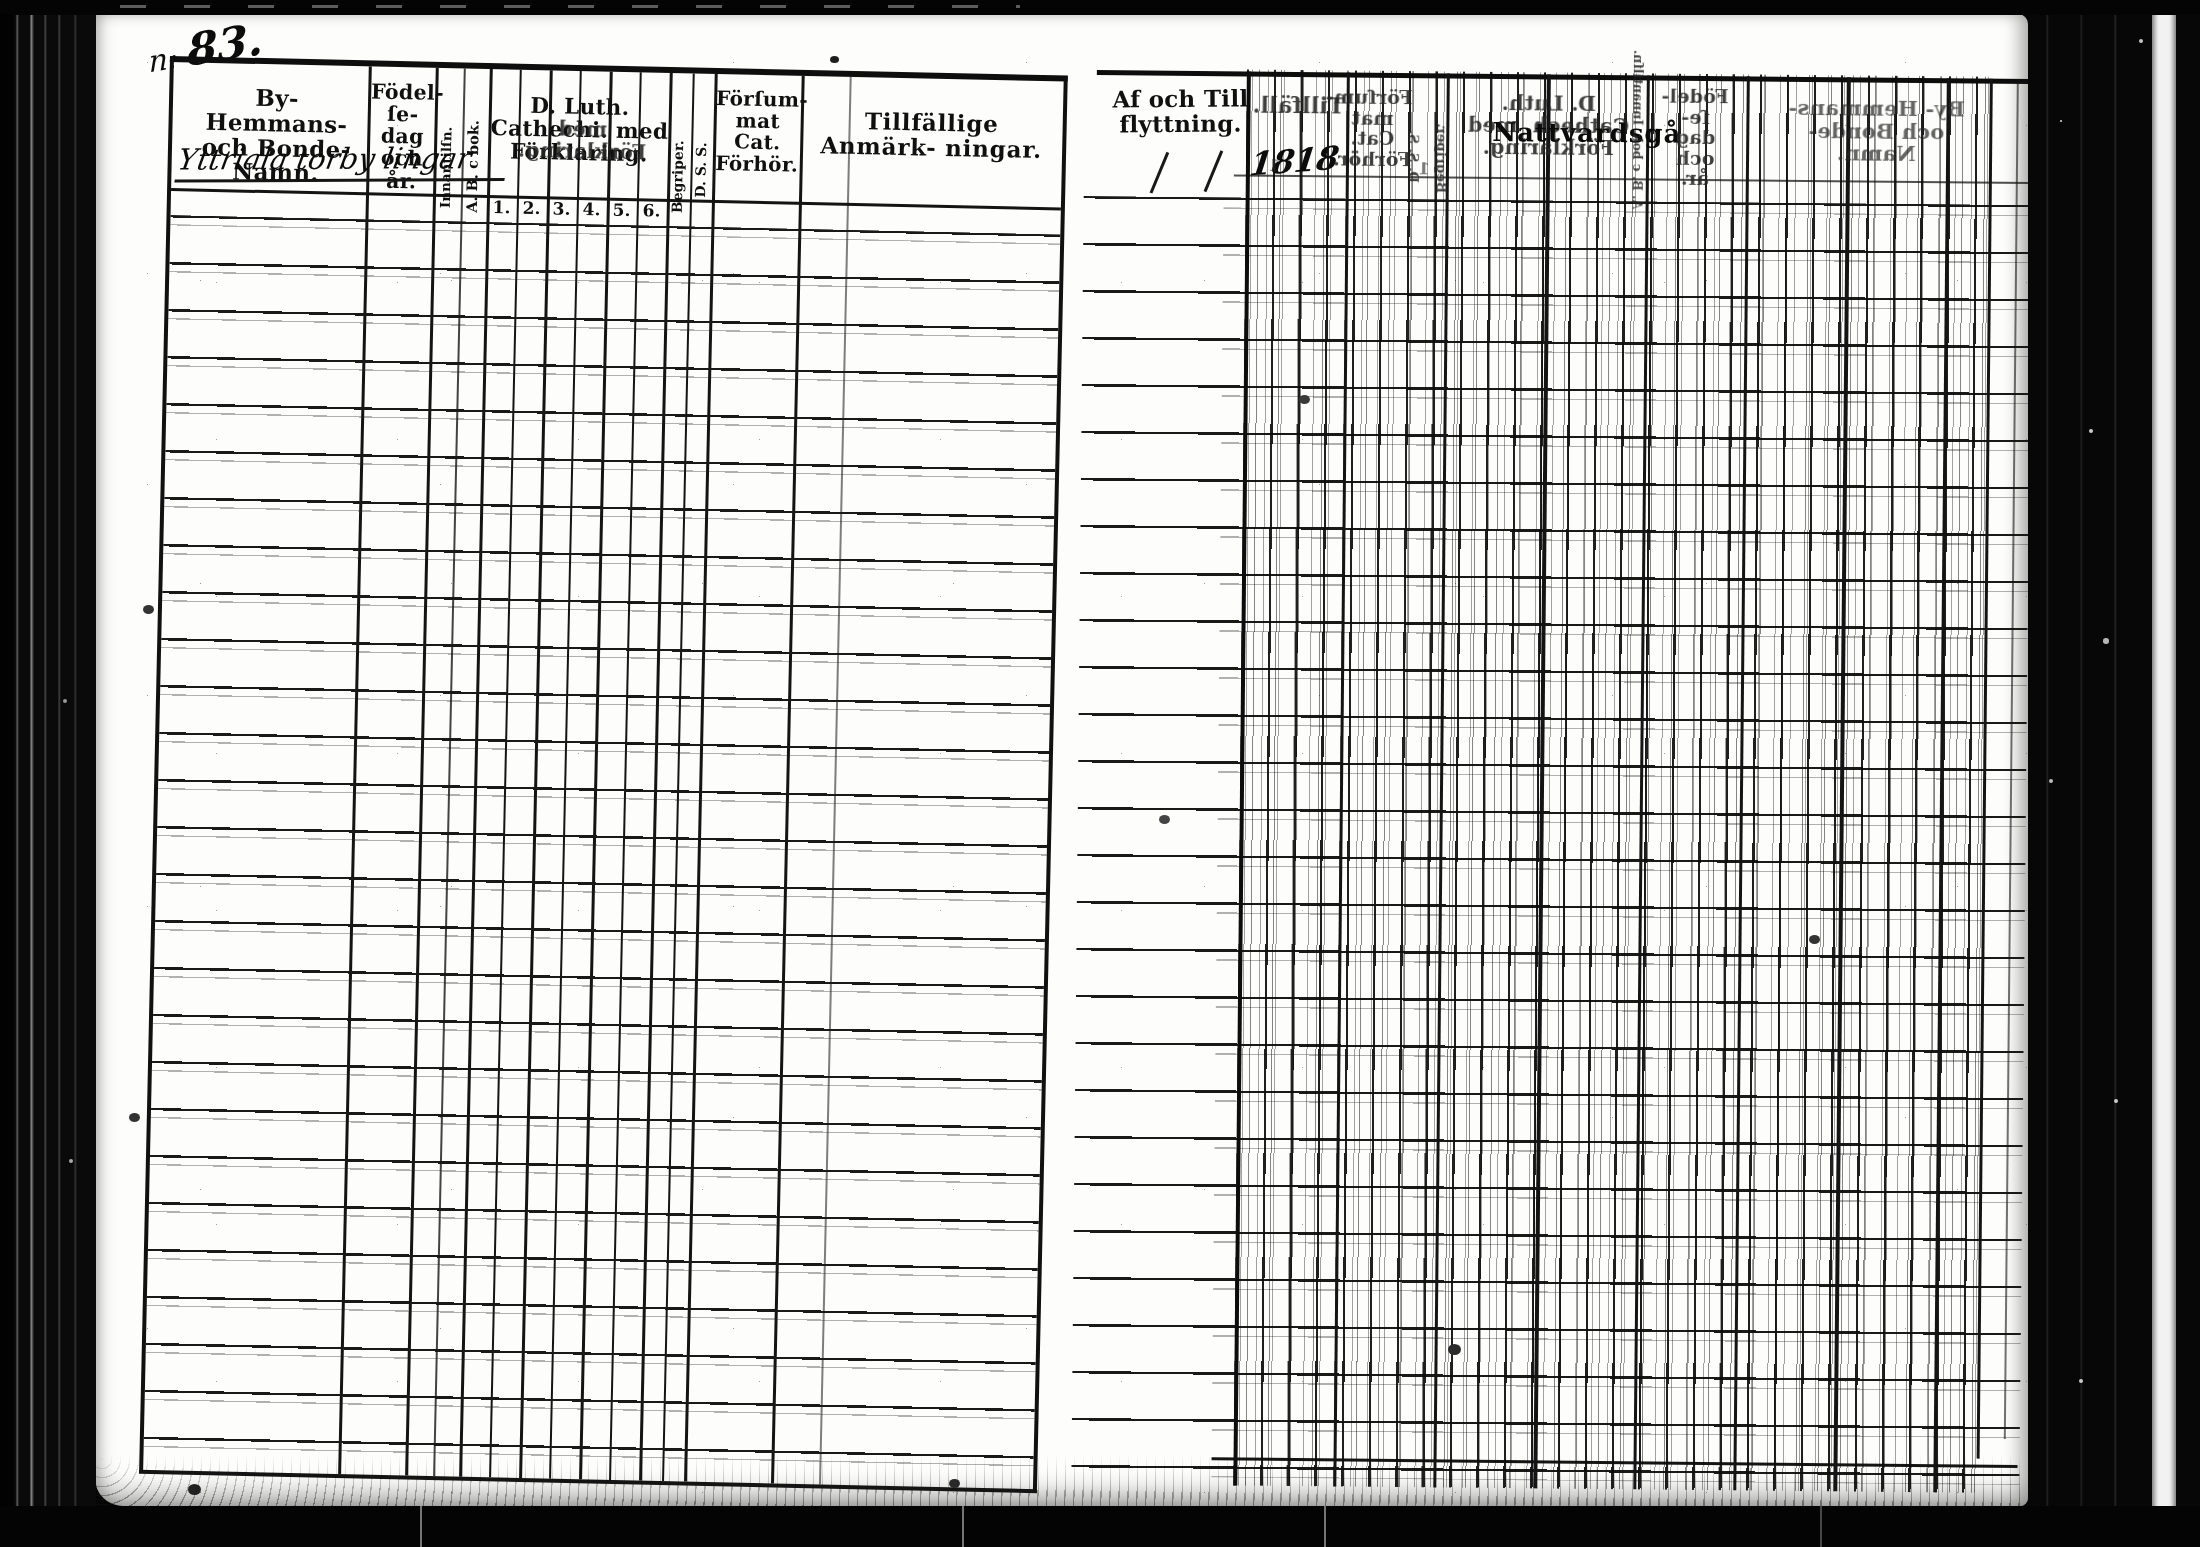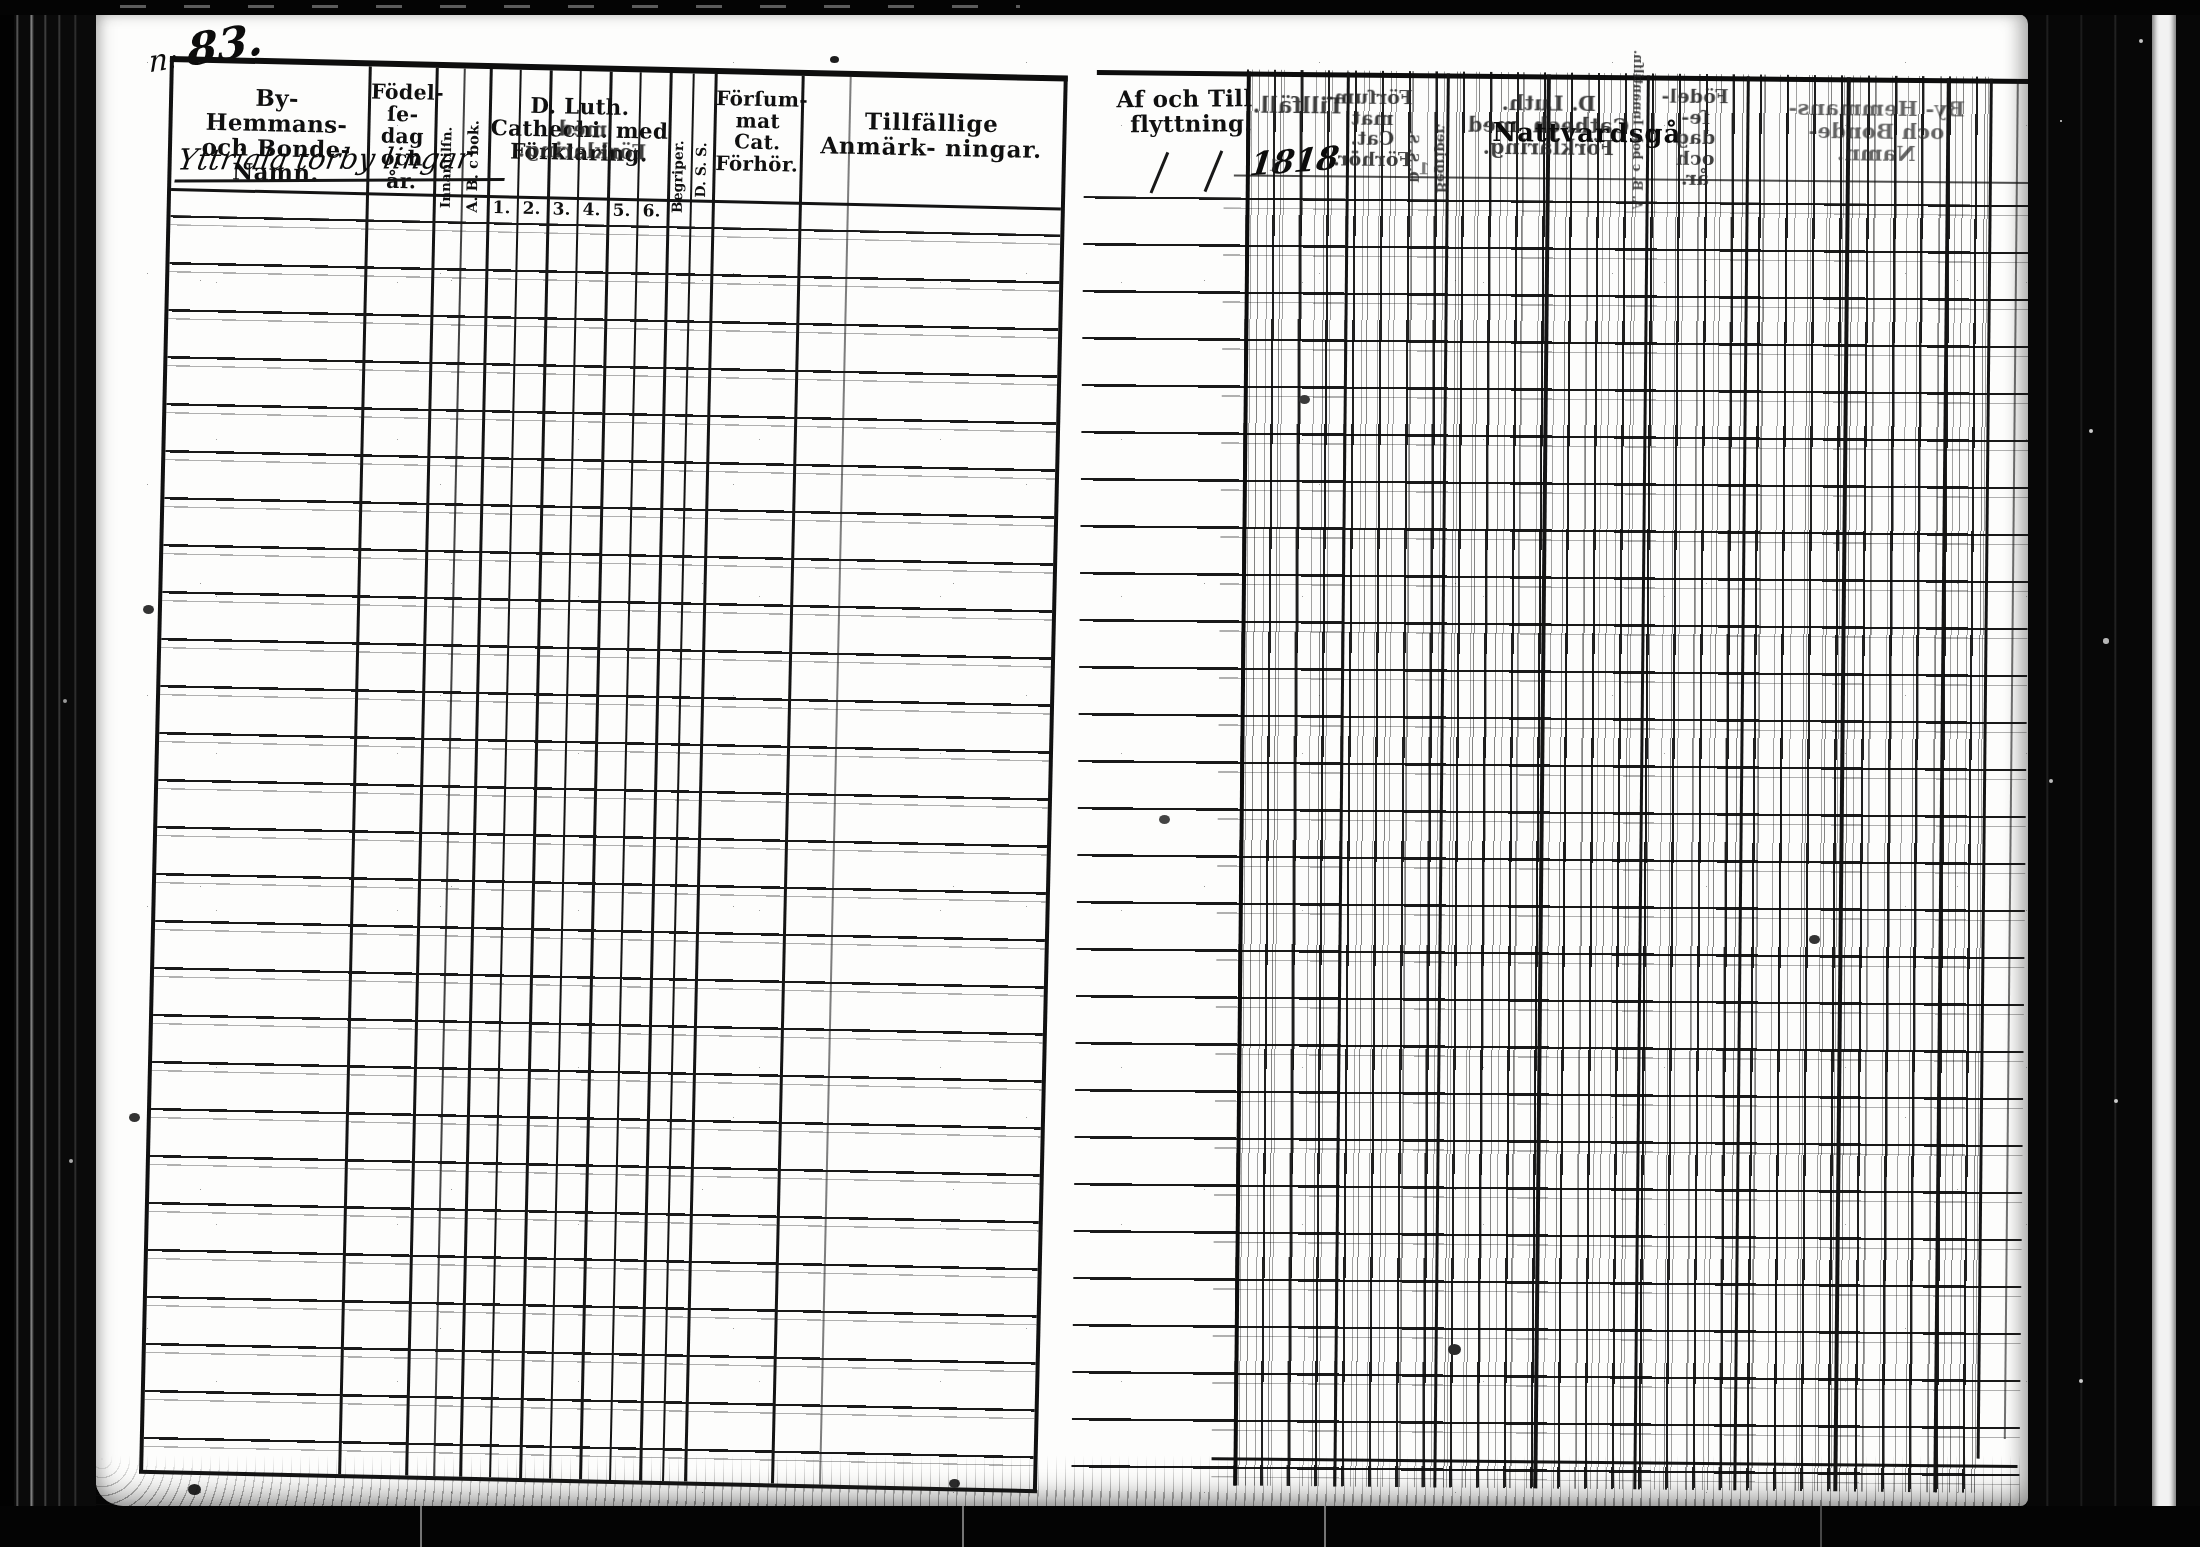--- a/index.html
+++ b/index.html
@@ -139,21 +139,21 @@
     <div class="vl" style="left:262px;width:3px;top:12px;bottom:6px;"></div>
     <div class="vl" style="left:362px;width:3px;top:12px;bottom:6px;"></div>
     <div class="vl" style="left:462px;width:3.5px;top:12px;bottom:6px;"></div>
     <div class="vl" style="left:562px;width:3px;top:12px;bottom:6px;"></div>
     <div class="vl" style="left:662px;width:3px;top:12px;bottom:6px;"></div>
     <div class="vl" style="left:762px;width:3.5px;top:12px;bottom:6px;"></div>
     <div class="vl" style="left:862px;width:3px;top:12px;bottom:6px;"></div>
     <div class="vl" style="left:905px;width:3px;top:12px;bottom:40px;"></div>
     <div class="vl" style="left:932px;width:2px;top:12px;bottom:60px;opacity:.6;"></div>
 
-    <div class="hdr" style="left:8px;top:28px;width:160px;font-size:23px;transform:rotate(-1deg);text-align:right;">Af och Till flyttning.</div>
+    <div class="hdr" style="left:16px;top:28px;width:160px;font-size:23px;transform:rotate(-1deg);">Af och Till flyttning.</div>
 
     <div class="stroke" style="left:74px;top:92px;"></div>
     <div class="stroke" style="left:128px;top:90px;"></div>
     <div class="script" style="position:absolute;left:166px;top:82px;font-size:32px;font-weight:bold;transform:rotate(-5deg) skewX(-12deg);">1818</div>
 
     <div class="hdr mirror" style="left:174px;top:34px;width:86px;font-size:22px;">Tillfäll.</div>
     <div class="hdr mirror" style="left:248px;top:26px;width:80px;font-size:19px;">Förſum- mat Cat. Förhör.</div>
     <div class="mirror-vert" style="left:322px;top:22px;height:100px;font-size:13.5px;">D. S. S.</div>
     <div class="mirror-vert" style="left:350px;top:20px;height:112px;font-size:13.5px;">Begriper.</div>
     <div class="hdr mirror" style="left:378px;top:30px;width:172px;font-size:20.5px;">D. Luth. Cathech. med Förklaring.</div>

